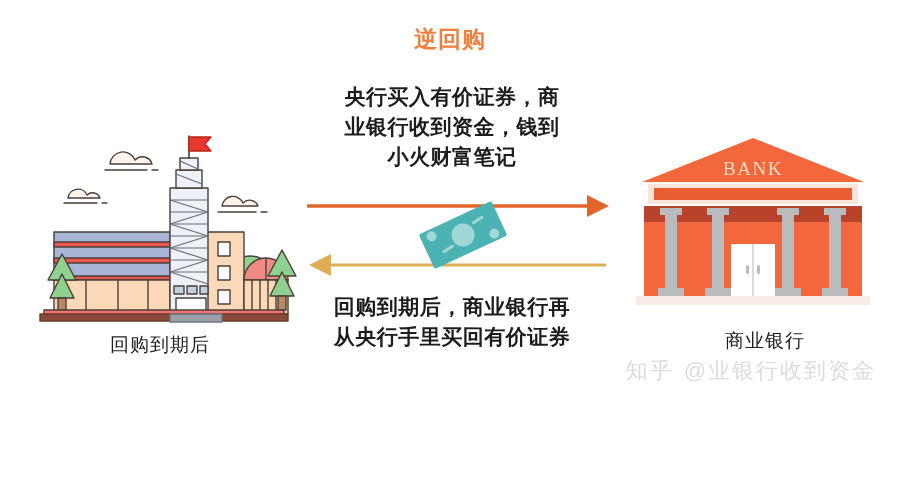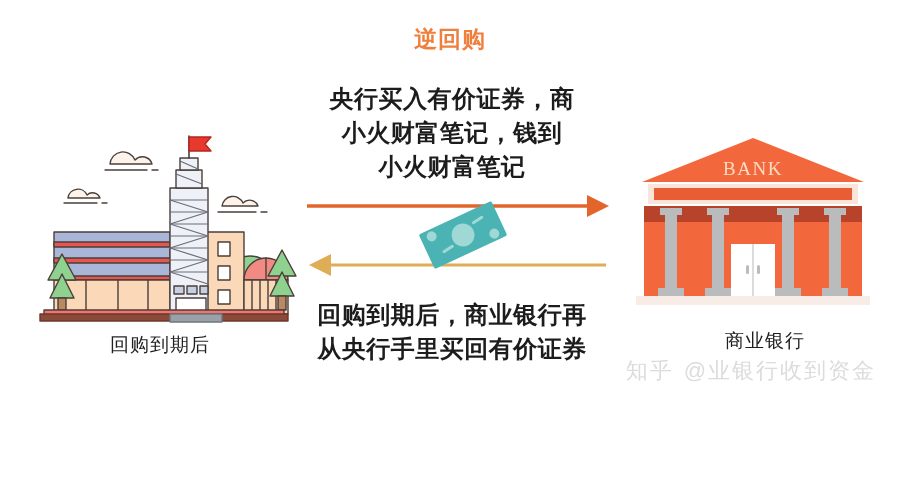--- a/index.html
+++ b/index.html
@@ -37,26 +37,26 @@
   }
 
   
   .center-col {
     position: absolute;
     left: 296px;
     width: 312px;
     text-align: center;
     color: #1c1c1c;
     font-weight: bold;
-    font-size: 24px;
+    font-size: 21px;
     line-height: 1.42;
     letter-spacing: 0.5px;
   }
   .center-col.top  { top: 82px; }
-  .center-col.bottom { top: 298px; }
+  .center-col.bottom { top: 292px; }
   .center-col p { margin: 0; }
 
   
   .arrow-layer {
     position: absolute;
     left: 0; top: 0;
     width: 900px; height: 500px;
     pointer-events: none;
   }
 
@@ -221,21 +221,21 @@
       <rect x="125" y="133" width="3" height="9" rx="1.5" fill="#b9bbbd"></rect>
     </g>
 
     <rect x="4" y="164" width="234" height="9" fill="#f7ece6"></rect>
 
     <text x="121" y="43" text-anchor="middle" font-family="'Liberation Serif','DejaVu Serif',serif" font-size="19" letter-spacing="1.5" fill="#fbdcc0">BANK</text>
   </svg>
 
   <div class="center-col top">
     <p>央行买入有价证券，商</p>
-    <p>小火财富笔记，钱到</p>
+    <p>业银行收到资金，钱到</p>
     <p>小火财富笔记</p>
   </div>
 
   <svg class="arrow-layer" viewBox="0 0 900 500" xmlns="http://www.w3.org/2000/svg">
 
     <g>
       <line x1="307" y1="206" x2="589" y2="206" stroke="#e2662b" stroke-width="3.4"></line>
       <path d="M587,195 L609,206 L587,217 Z" fill="#e2662b"></path>
     </g>
 

